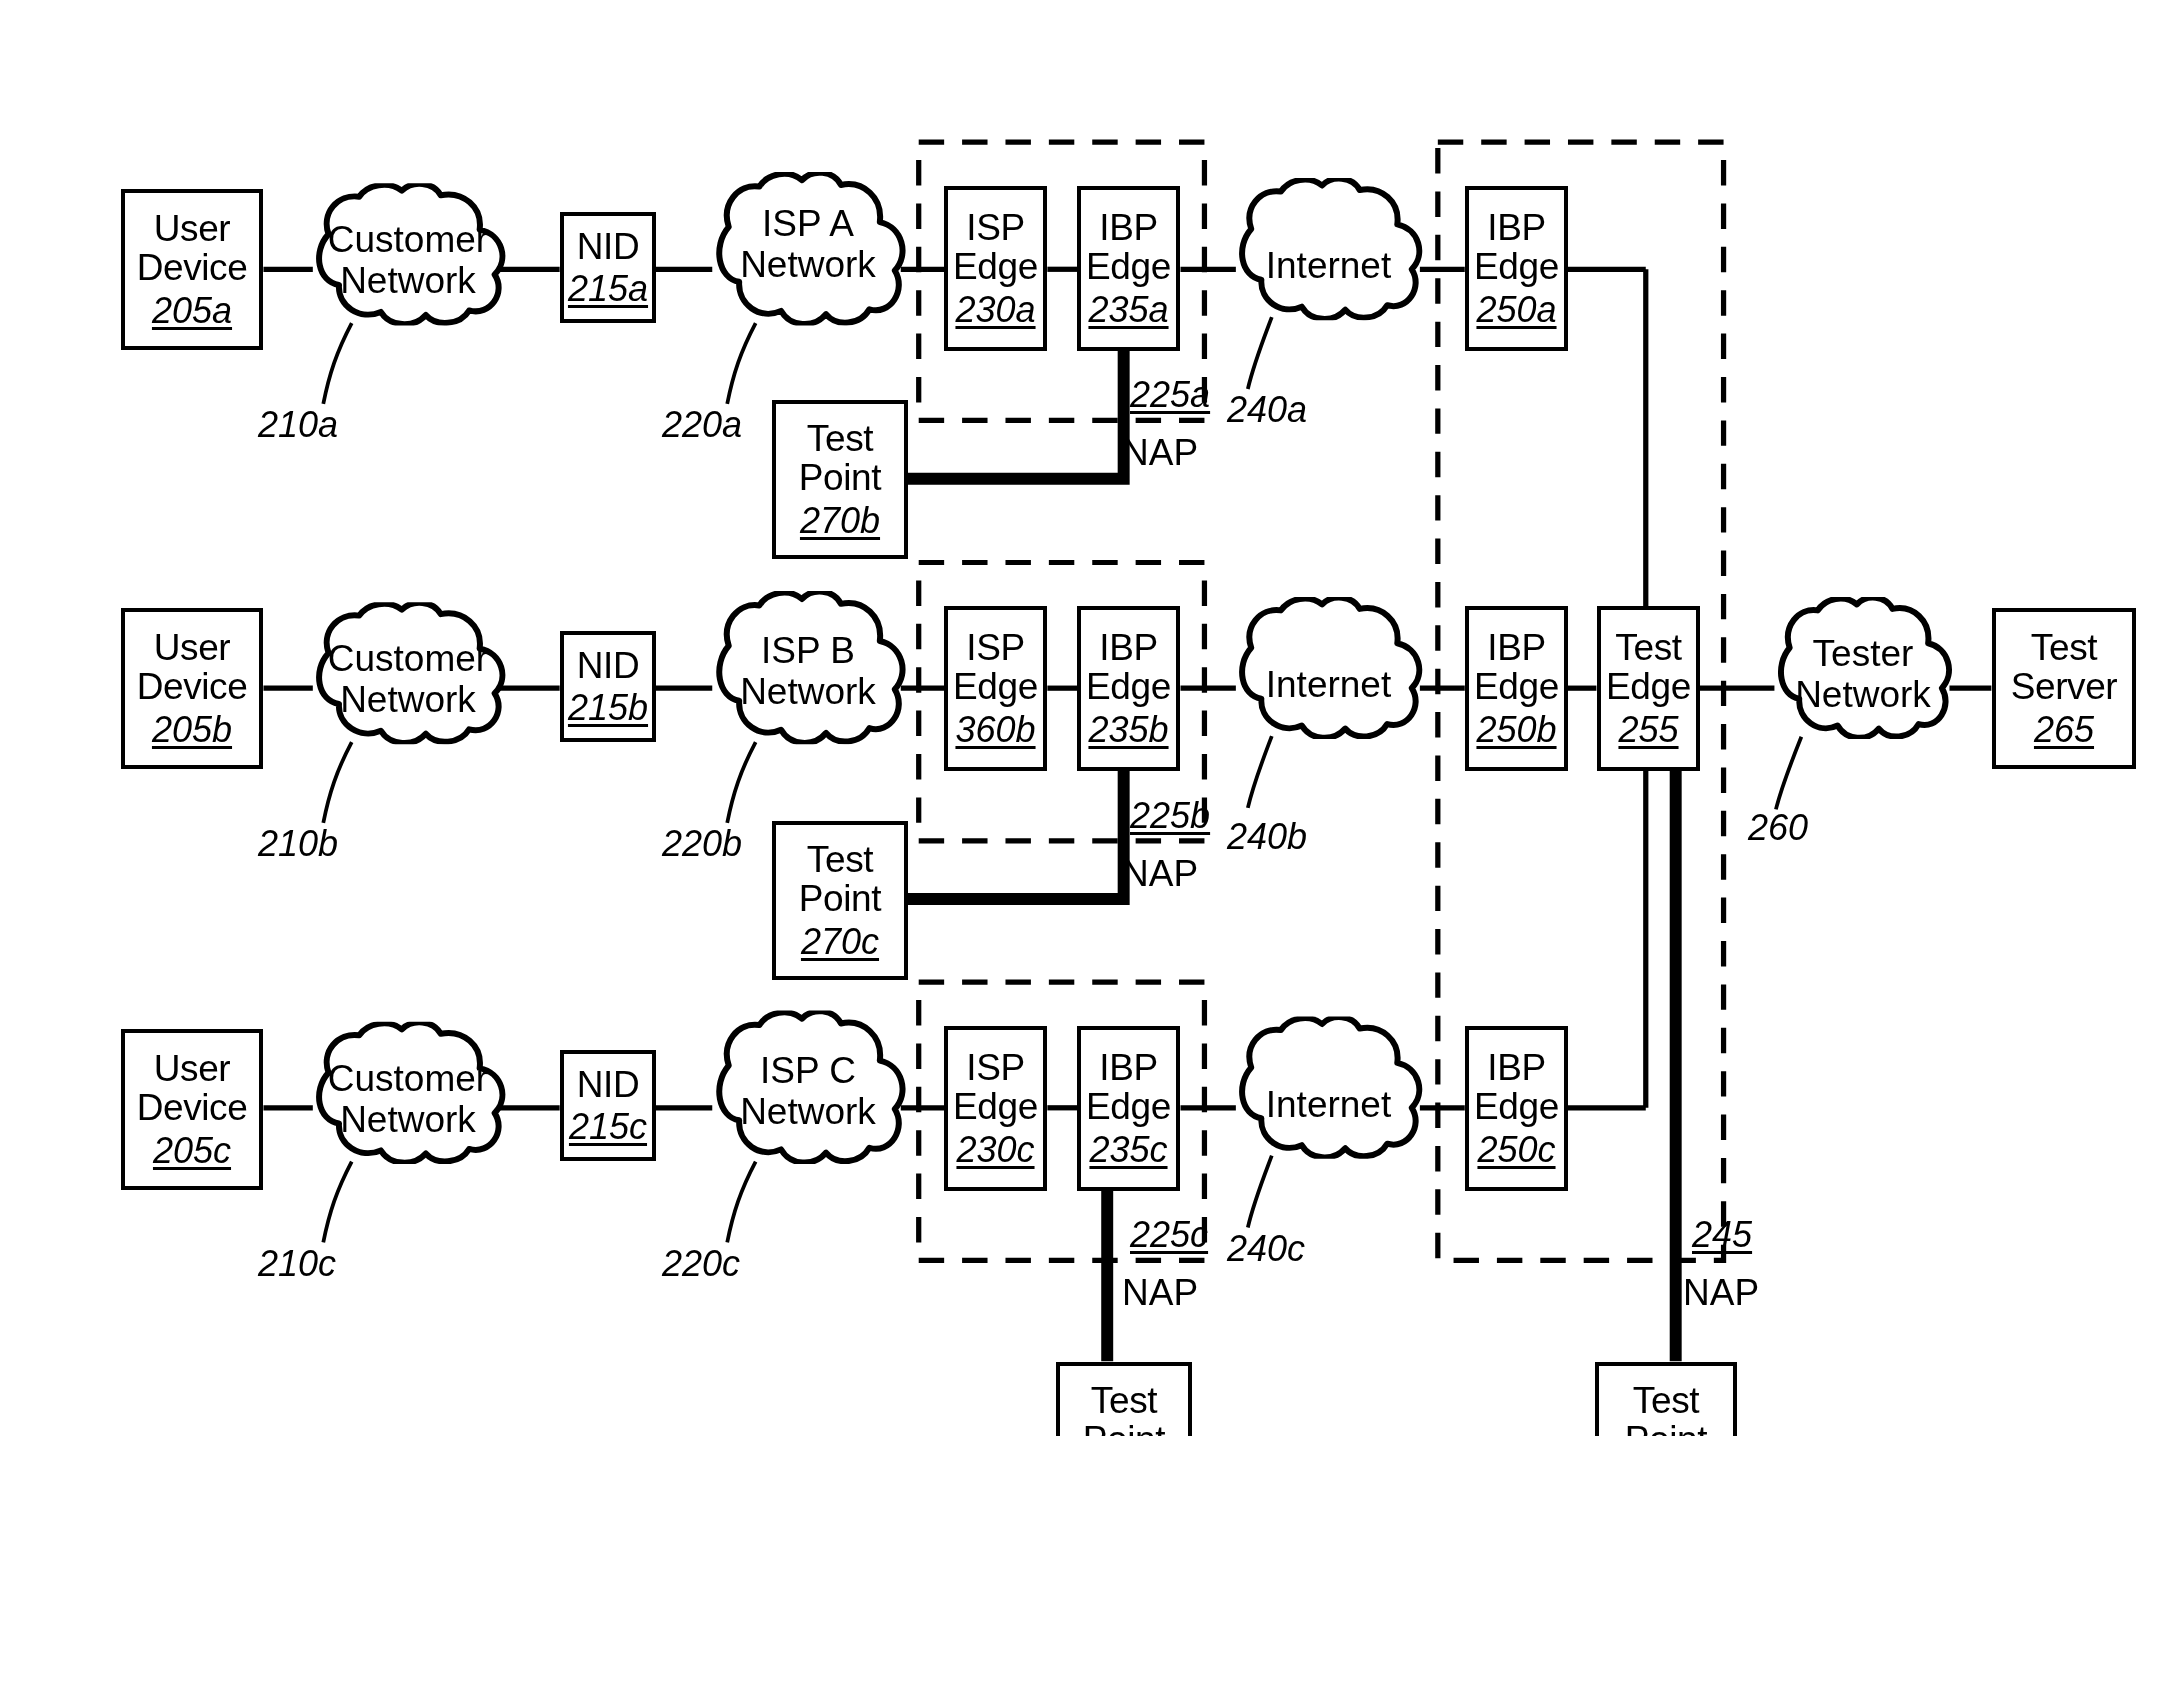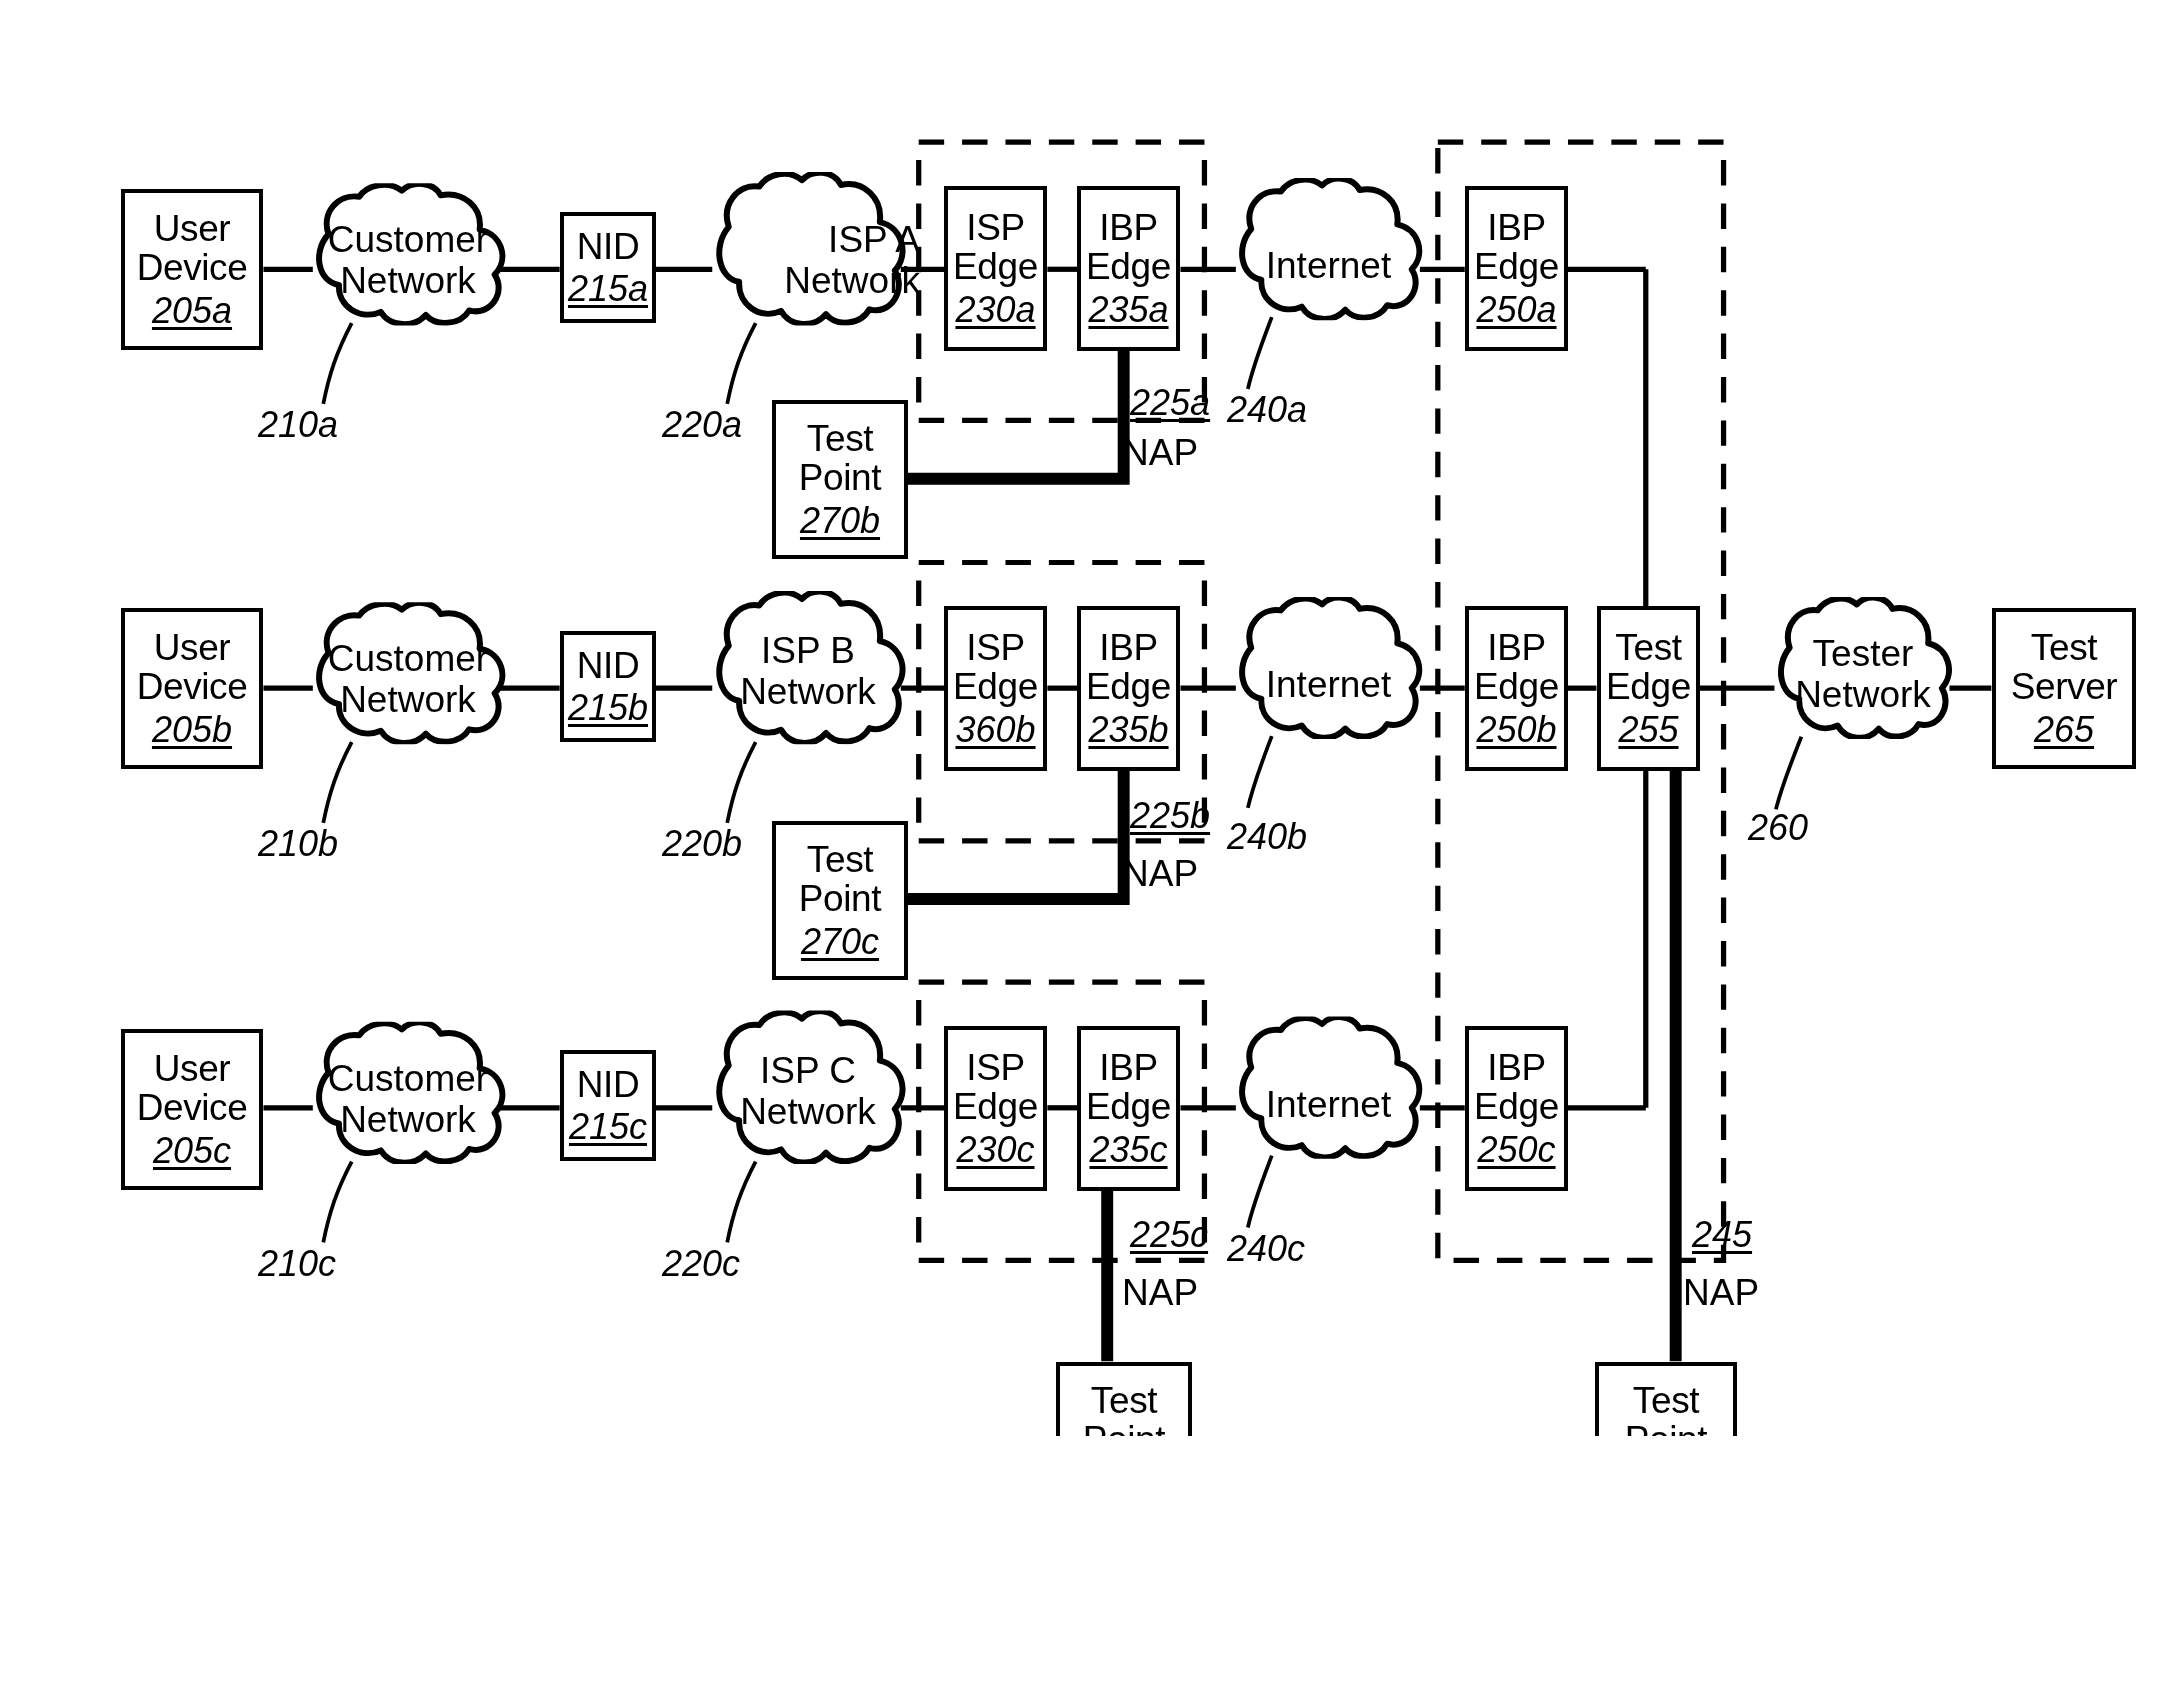--- a/index.html
+++ b/index.html
@@ -218,38 +218,38 @@
 Network</div>
   </div>
   <div class="ref" style="left:258px; top:404px;">210a</div>
 
   <div class="node-box" style="left:560px; top:212px; width:96px; height:111px;">
     <div class="nlabel">NID</div>
     <div class="nref">215a</div>
   </div>
 
   <div class="cloud" style="left:696px; top:172px; width:224px; height:153px;">
-    <div class="ctext" style="top:47px;text-align:right;">ISP A
+    <div class="ctext" style="top:31px;">ISP A
 Network</div>
   </div>
   <div class="ref" style="left:662px; top:404px;">220a</div>
 
   <div class="node-box" style="left:944px; top:186px; width:103px; height:165px;">
     <div class="nlabel">ISP
 Edge</div>
     <div class="nref">230a</div>
   </div>
 
   <div class="node-box" style="left:1077px; top:186px; width:103px; height:165px;">
     <div class="nlabel">IBP
 Edge</div>
     <div class="nref">235a</div>
   </div>
 
-  <div class="ref u" style="left:1130px; top:374px;margin-top:8px;">225a</div>
+  <div class="ref u" style="left:1130px; top:374px;">225a</div>
   <div class="nap-cap" style="left:1122px; top:432px;">NAP</div>
 
   <div class="cloud" style="left:1220px; top:178px; width:217px; height:142px;">
     <div class="ctext" style="top:67px;">Internet</div>
   </div>
   <div class="ref" style="left:1227px; top:389px;">240a</div>
 
   <div class="node-box" style="left:1465px; top:186px; width:103px; height:165px;">
     <div class="nlabel">IBP
 Edge</div>

